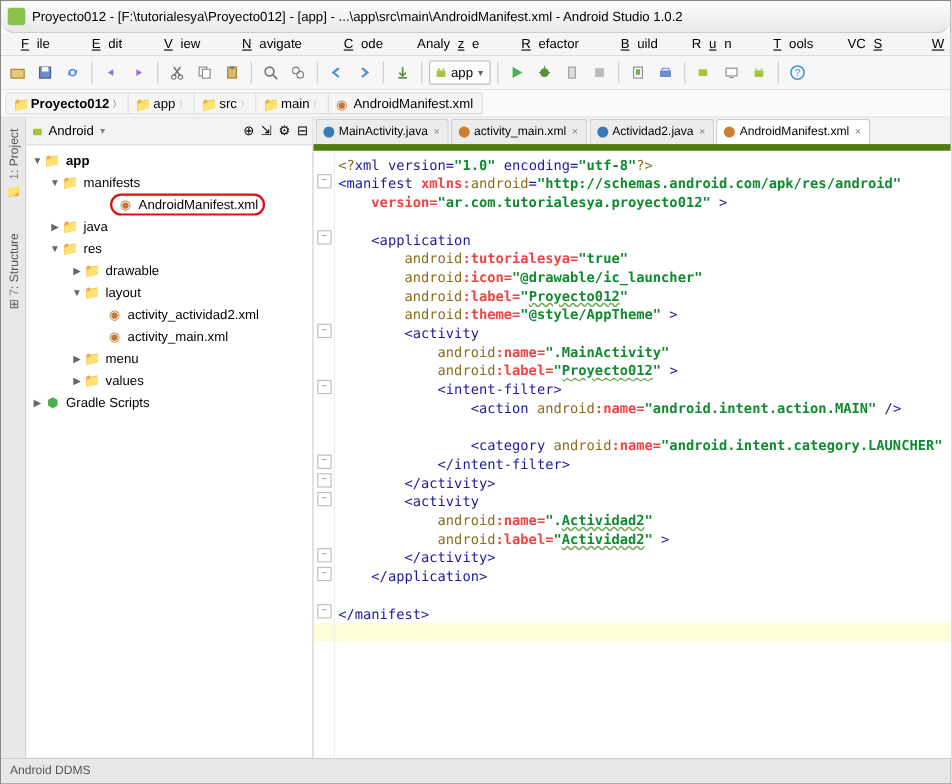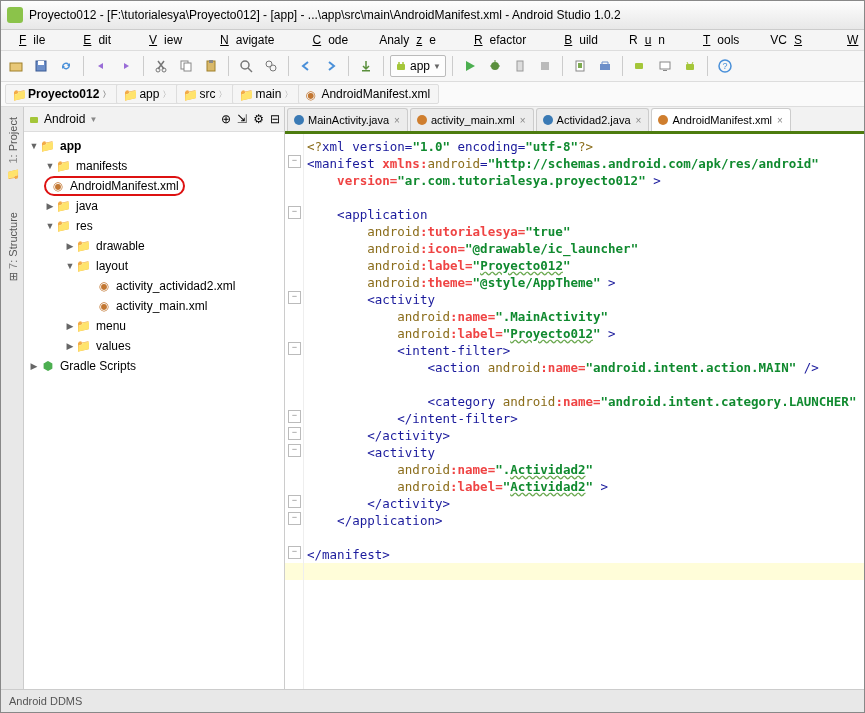--- a/index.html
+++ b/index.html
@@ -1,17 +1,17 @@
 <!DOCTYPE html>
 <html><head>
 <meta charset="utf-8">
 <style>
   body { margin:0; font-family:"Segoe UI",Tahoma,sans-serif; font-size:12px; background:#f0f0f0; color:#000; }
   .window { width:865px; height:713px; background:#fff; border:1px solid #888; box-sizing:border-box; display:flex; flex-direction:column; }
-  .titlebar { height:28px; background:linear-gradient(#fdfdfd,#e8e8e8); border-bottom:1px solid #ccc; display:flex; align-items:center; padding:0 6px; }
+  .titlebar { height:28px; background:linear-gradient(#fdfdfd,#e8e8e8); border-bottom:1px solid #ccc; display:flex; align-items:center; padding:0 6px;border-radius:12px; }
   .titlebar .logo { width:16px; height:16px; background:#8bc34a; border-radius:3px; margin-right:6px; position:relative; }
   .titlebar .title { flex:1; white-space:nowrap; overflow:hidden; }
   .menubar { height:20px; background:#f5f5f5; display:flex; align-items:center; padding:0 4px; border-bottom:1px solid #ddd;gap:17px; }
   .menubar span { padding:2px 7px; cursor:default; }
   .menubar .ul { text-decoration:underline; }
   .toolbar { height:30px; background:#f7f7f7; border-bottom:1px solid #ddd; display:flex; align-items:center; padding:0 4px; gap:3px; }
   .tbtn { width:22px; height:22px; display:flex; align-items:center; justify-content:center; border-radius:3px; cursor:pointer; }
   .sep { width:1px; height:20px; background:#ccc; margin:0 3px; }
   .breadcrumb { height:24px; background:#fafafa; border-bottom:1px solid #ddd; display:flex; align-items:center; padding:0 4px; }
   .crumb { display:flex; align-items:center; padding:2px 8px 2px 6px; background:#f5f5f5; border:1px solid #ddd; border-radius:2px; margin-right:-3px; position:relative; cursor:pointer; }
@@ -27,21 +27,21 @@
   .pp-header .right-icons { margin-left:auto; display:flex; gap:6px; }
   .tree { flex:1; overflow:auto; padding:4px 0; }
   .node { display:flex; align-items:center; height:20px; padding-left:4px; cursor:pointer; white-space:nowrap; }
   .twisty { width:12px; font-size:9px; color:#666; text-align:center; }
   .node .ico { width:16px; height:14px; margin-right:4px; display:inline-flex; align-items:center; justify-content:center; }
   .folder { color:#c9a94a; }
   .folder-open { color:#5f8dd3; }
   .file-xml { color:#c27732; }
   .highlight-box { border:2px solid #d11; border-radius:10px; padding:1px 4px; margin-left:-4px; }
   .editor-area { flex:1; display:flex; flex-direction:column; min-width:0; }
-  .editor-tabs { height:24px; background:#f2f2f2; border-bottom:3px solid #4d7c0f; display:flex; align-items:flex-end; padding-left:2px; overflow:hidden; }
+  .editor-tabs { height:24px; background:#f2f2f2; border-bottom:6px solid #4d7c0f; display:flex; align-items:flex-end; padding-left:2px; overflow:hidden; }
   .etab { height:22px; display:flex; align-items:center; padding:0 6px; background:#ececec; border:1px solid #ccc; border-bottom:none; border-radius:3px 3px 0 0; margin-right:2px; font-size:11px; cursor:pointer; gap:4px; }
   .etab.active { background:#fff; }
   .etab .close { color:#888; font-size:10px; padding:0 1px; }
   .etab .tico { width:10px;height:10px;border-radius:50%; }
   .tico.java { background:#3a7ab5; }
   .tico.xml { background:#cf7e2e; }
   .editor { flex:1; overflow:auto; background:#fff; position:relative; }
   .code { font-family:Consolas,Menlo,monospace; font-size:12.5px; padding:4px 0 4px 22px; line-height:17px; white-space:pre; }
   .gutter { position:absolute; left:0; top:0; width:18px; height:100%; border-right:1px solid #eee; }
   .fold { position:absolute; left:3px; width:11px; height:11px; border:1px solid #bbb; background:#fff; font-size:9px; line-height:9px; text-align:center; color:#888; cursor:pointer; }
@@ -289,21 +289,21 @@
         <div class="node" style="padding-left:4px">
             <span class="twisty">▼</span>
             <span class="ico folder-open">📁</span>
             <b>app</b>
           </div>
         <div class="node" style="padding-left:20px">
             <span class="twisty">▼</span>
             <span class="ico folder-open">📁</span>
             <span>manifests</span>
           </div>
-        <div class="node" style="padding-left:24px">
+        <div class="node" style="padding-left:80px">
             <span class="highlight-box"><span class="ico file-xml">◉</span><span>AndroidManifest.xml</span></span>
           </div>
         <div class="node" style="padding-left:20px">
             <span class="twisty">▶</span>
             <span class="ico folder-open">📁</span>
             <span>java</span>
           </div>
         <div class="node" style="padding-left:20px">
             <span class="twisty">▼</span>
             <span class="ico folder">📁</span>

